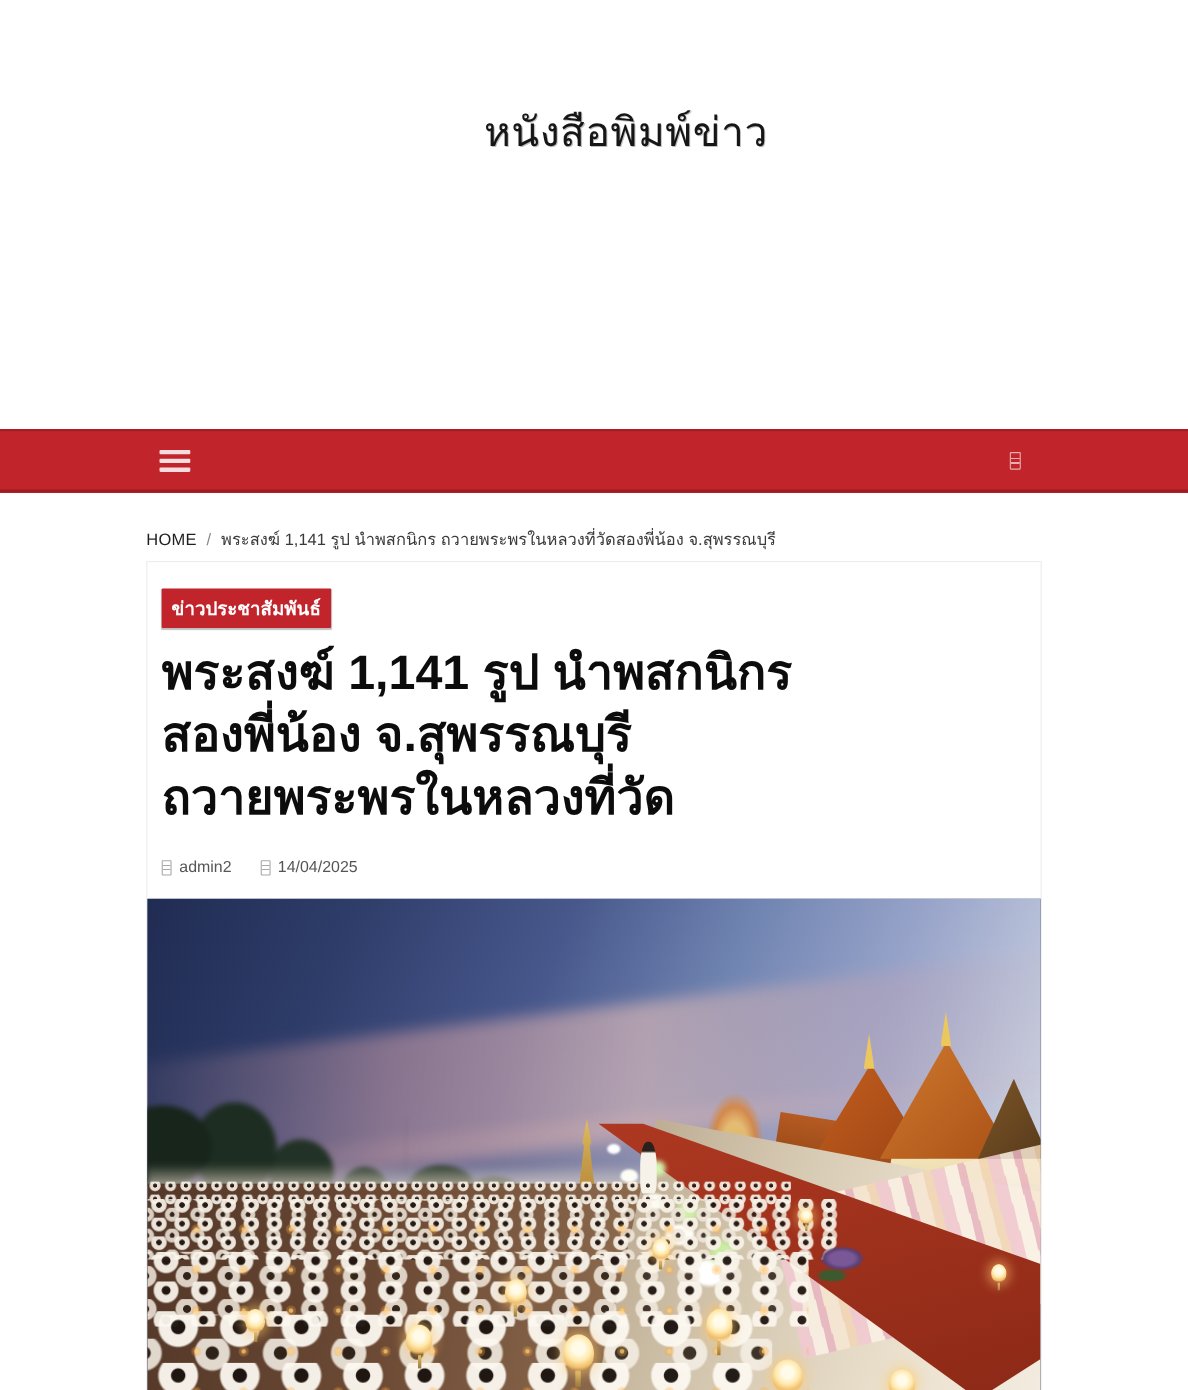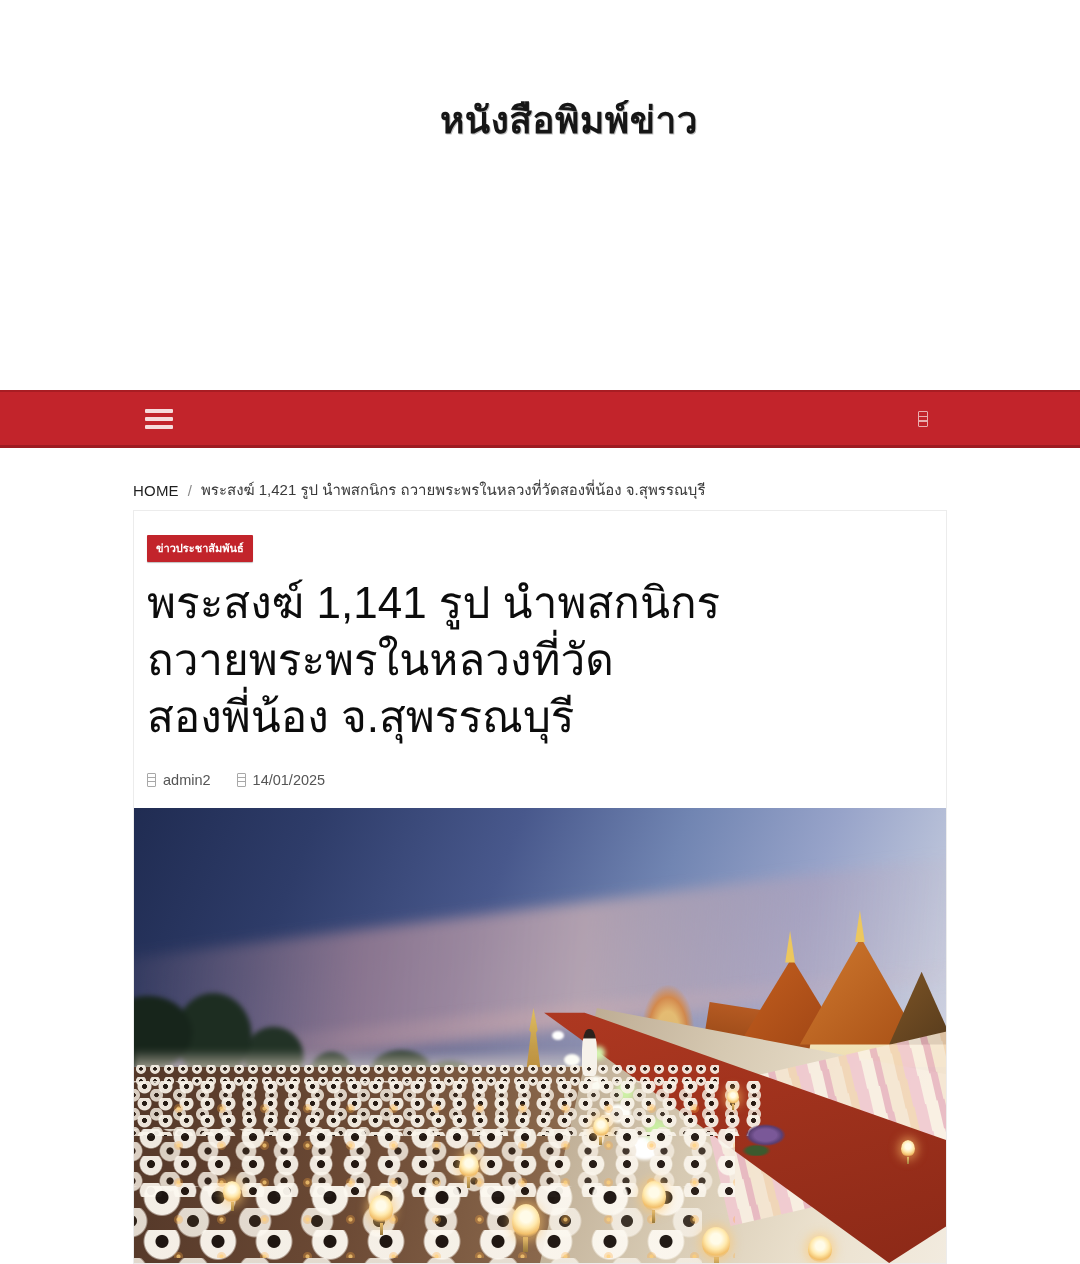--- a/index.html
+++ b/index.html
@@ -2,21 +2,21 @@
 <html style="--accent: #c2242b;"><head>
 <meta charset="utf-8">
 <style>
   * { margin:0; padding:0; box-sizing:border-box; }
   html,body { background:#fff; }
   body { width:1080px; font-family:"Liberation Sans", sans-serif; }
 
   
   .masthead { height:390px; padding-top:102px; text-align:center; }
   .logo-wrap { display:inline-block; text-align:left; }
-  .logo-tagline { font-size:37px; font-weight:700; color:#161616; padding-left:58px; line-height:1; letter-spacing:.5px; text-shadow:1px 1px 0 rgba(0,0,0,.25); }
+  .logo-tagline { font-size:37px; font-weight:400; color:#161616; padding-left:58px; line-height:1; letter-spacing:.5px; text-shadow:1px 1px 0 rgba(0,0,0,.25); }
   .logo-main { font-size:108px; font-weight:700; line-height:1.05; letter-spacing:-2px;
     background:linear-gradient(180deg,#ffffff 0%,#d9d9d9 16%,#9d9d9d 40%,#6f6f6f 55%,#c2c2c2 76%,#515151 100%);
     -webkit-background-clip:text; background-clip:text; color:transparent;
     filter:drop-shadow(5px 6px 0 rgba(70,70,70,.40)) drop-shadow(1px 2px 1px rgba(0,0,0,.35)); }
 
   
   .navbar { height:58px; background:var(--accent,#c2242b); display:flex; align-items:center; justify-content:space-between; padding:0 152px 0 145px; border-top:2px solid #a81d23; border-bottom:3px solid #9e1b21; }
   .hamburger { width:28px; cursor:pointer; background:none; border:none; }
   .hamburger span { display:block; height:4px; border-radius:1px; background:#f6dcdc; margin:4px 0; }
   .tofu { display:inline-block; width:9px; height:14px; border:1px solid #9a9a9a; border-radius:1px; opacity:.85;
@@ -26,22 +26,22 @@
 
   
   .breadcrumb { width:814px; margin:30px auto 8px; font-size:15px; color:#2e2e2e; display:flex; align-items:center; gap:9px; white-space:nowrap; }
   .breadcrumb .home { color:#1f1f1f; text-decoration:none; letter-spacing:.2px;text-align:center; }
   .breadcrumb .sep { color:#8a8a8a; }
   .breadcrumb .current { color:#3a3a3a; overflow:hidden; text-overflow:ellipsis; }
 
   
   .card { width:814px; margin:0 auto; border:1px solid #ececec; background:#fff; padding-top:24px; }
   .card-inner { padding:0 13px; }
-  .cat-badge { display:inline-block; background:var(--accent,#c2242b); color:#fff; font-size:11px; font-weight:700; padding:4px 9px 5px; border-radius:1px; text-decoration:none; box-shadow:0 1px 1px rgba(0,0,0,.25); }
-  .article-title { margin-top:13px; font-size:44px; font-weight:400; line-height:1.295; color:#0c0c0c; }
+  .cat-badge { display:inline-block; background:var(--accent,#c2242b); color:#fff; font-size:17px; font-weight:700; padding:4px 9px 5px; border-radius:1px; text-decoration:none; box-shadow:0 1px 1px rgba(0,0,0,.25); }
+  .article-title { margin-top:13px; font-size:44px; font-weight:700; line-height:1.295; color:#0c0c0c; }
   .meta { display:flex; align-items:center; gap:26px; margin:26px 0 20px; font-size:14.5px; color:#555; }
   .meta-item { display:flex; align-items:center; gap:7px; color:#555; text-decoration:none; }
 
   
   .photo { position:relative; width:812px; height:455px; margin:0 auto; overflow:hidden; background:#3d486f; }
   .photo [class^="ph-"], .photo .lt { position:absolute; }
 
   .ph-sky { inset:0 0 34% 0; background:linear-gradient(112deg,#202c52 0%,#2e3c69 20%,#48588c 42%,#7185b2 60%,#97a3c9 76%,#bcc4da 90%,#d6d9e6 100%); }
   .ph-cloud { left:-5%; right:-5%; top:22%; height:27%; transform:rotate(-7deg);
     background:linear-gradient(100deg,rgba(214,158,163,0) 0%,rgba(214,158,163,.50) 30%,rgba(230,190,184,.60) 55%,rgba(214,158,163,.22) 80%,transparent 100%); filter:blur(7px); }
@@ -141,39 +141,39 @@
     <span></span>
     <span></span>
     <span></span>
   </button>
   <span class="tofu tofu-nav"></span>
 </nav>
 
 <div class="breadcrumb">
   <a href="#" class="home">HOME</a>
   <span class="sep">/</span>
-  <span class="current">พระสงฆ์ 1,421 รูป นำพสกนิกร ถวายพระพรในหลวงที่วัดสองพี่น้อง จ.สุพรรณบุรี</span>
+  <span class="current">พระสงฆ์ 1,141 รูป นำพสกนิกร ถวายพระพรในหลวงที่วัดสองพี่น้อง จ.สุพรรณบุรี</span>
 </div>
 
 <main class="card">
   <div class="card-inner">
     <a href="#" class="cat-badge">ข่าวประชาสัมพันธ์</a>
     <h1 class="article-title">
       <div>พระสงฆ์ 1,141 รูป นำพสกนิกร</div>
+      <div>สองพี่น้อง จ.สุพรรณบุรี</div>
       <div>ถวายพระพรในหลวงที่วัด</div>
-      <div>สองพี่น้อง จ.สุพรรณบุรี</div>
     </h1>
     <div class="meta">
       <a href="#" class="meta-item">
         <span class="tofu"></span>
         <span>admin2</span>
       </a>
       <span class="meta-item">
         <span class="tofu"></span>
-        <span>14/01/2025</span>
+        <span>14/04/2025</span>
       </span>
     </div>
   </div>
 
   <figure class="photo">
     <div class="ph-sky"></div>
     <div class="ph-cloud"></div>
     <div class="ph-cloud2"></div>
     <div class="ph-trees"></div>
     <div class="ph-trees2"></div>

